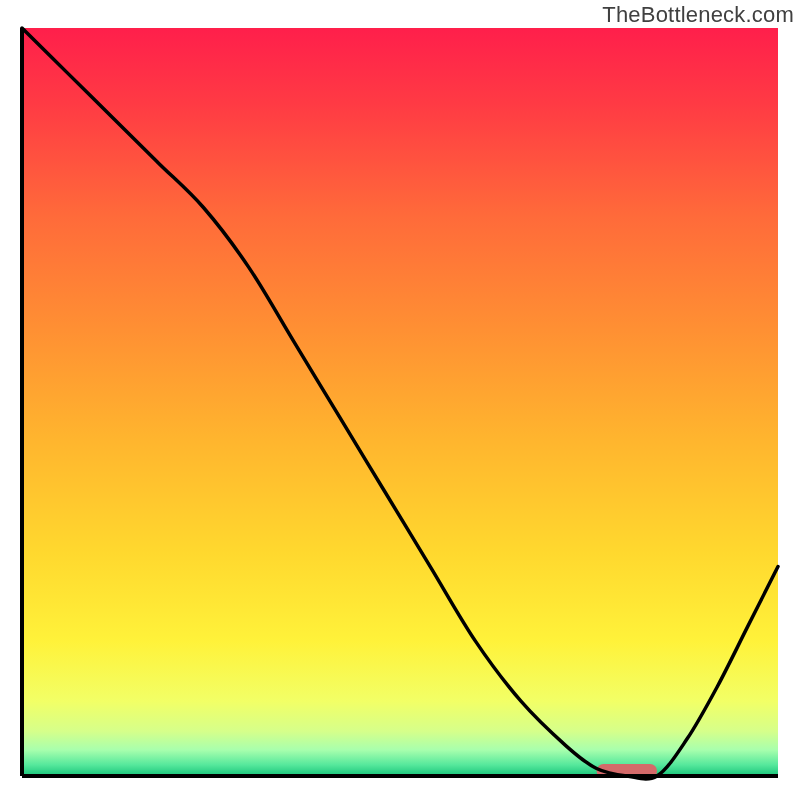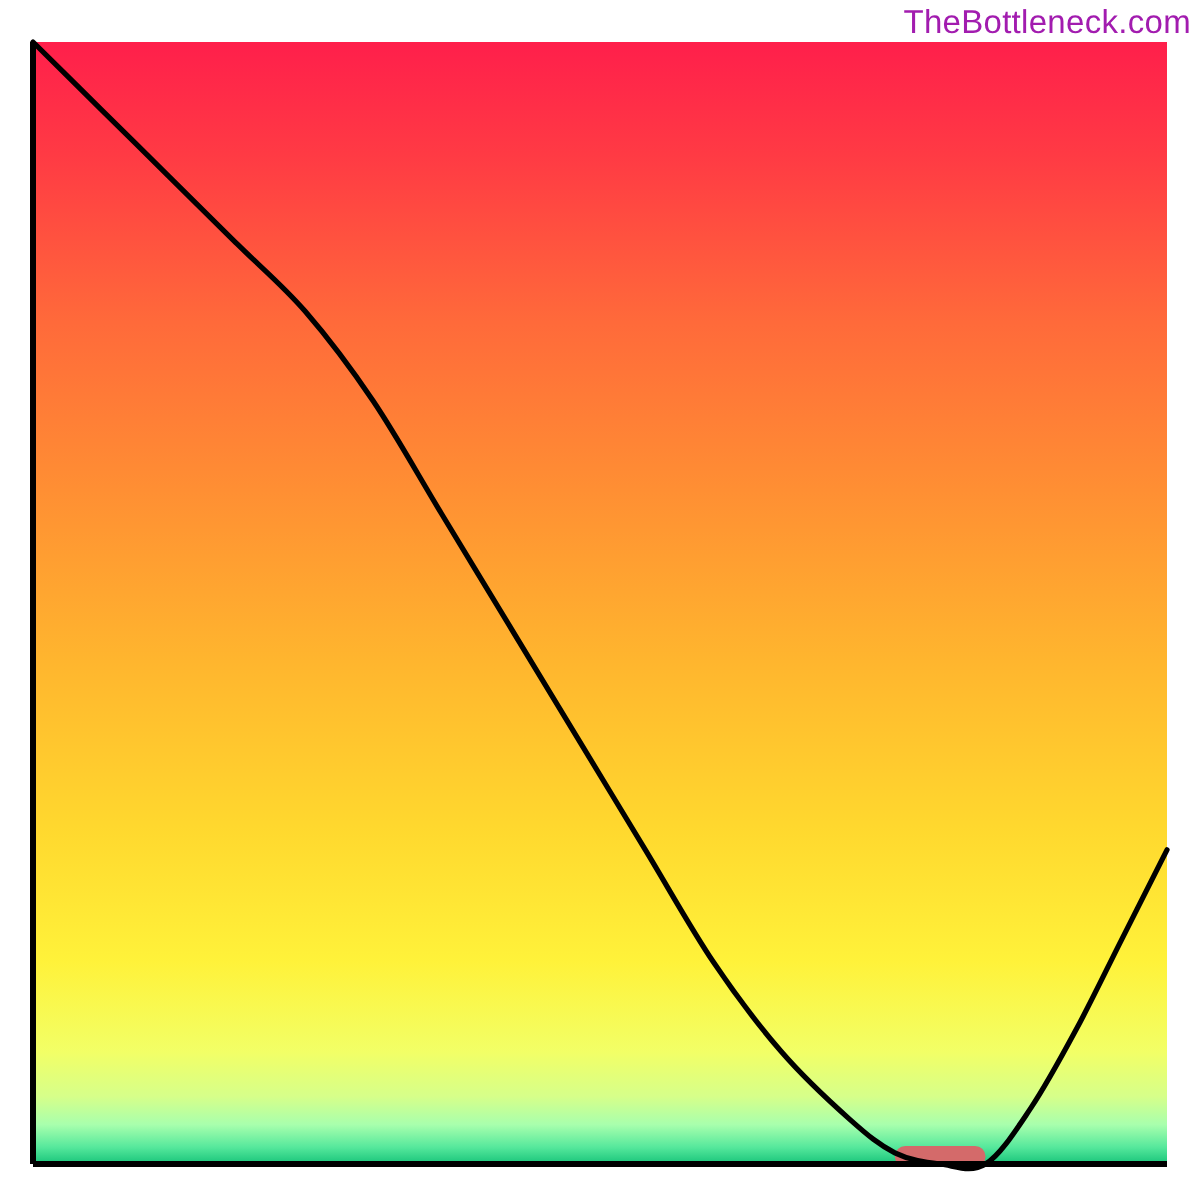--- a/index.html
+++ b/index.html
@@ -12,21 +12,21 @@
   }
   .container {
     position: relative;
     width: 800px;
     height: 800px;
   }
   .watermark {
     position: absolute;
     top: 2px;
     right: 6px;
-    color: #a21caf;
+    color: #404040;
     font-size: 22px;
     font-weight: 500;
     letter-spacing: 0.2px;
     z-index: 10;
   }
   svg.plot {
     position: absolute;
     left: 0;
     top: 0;
   }

